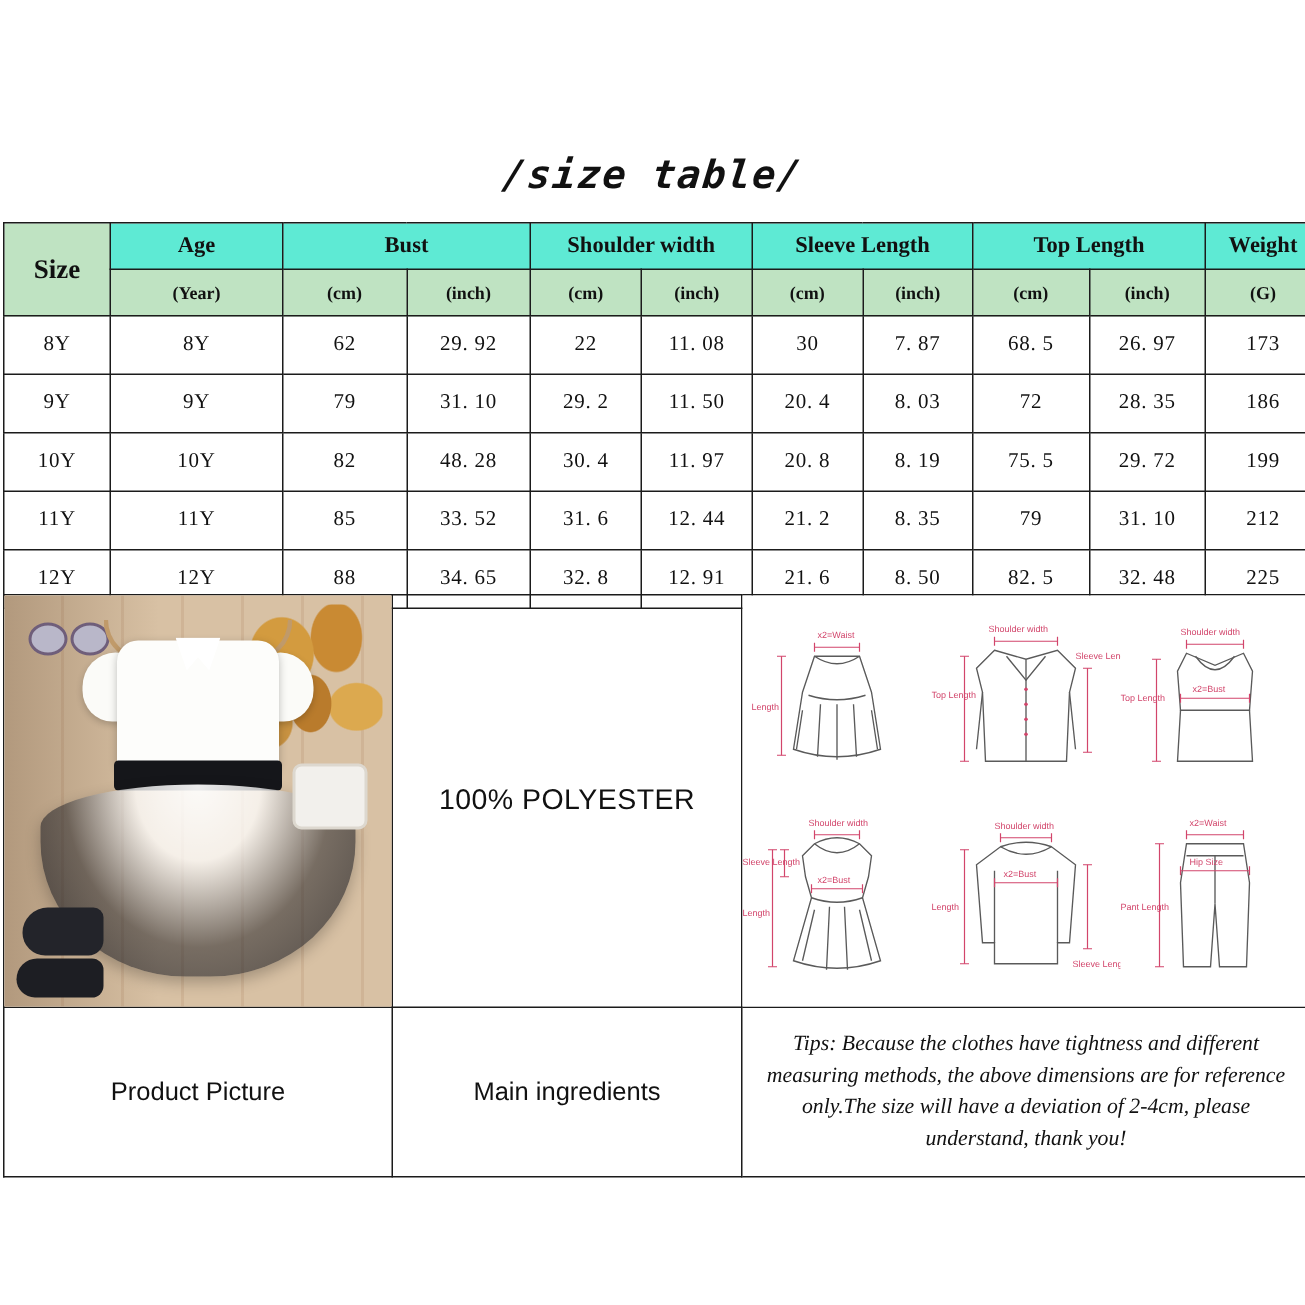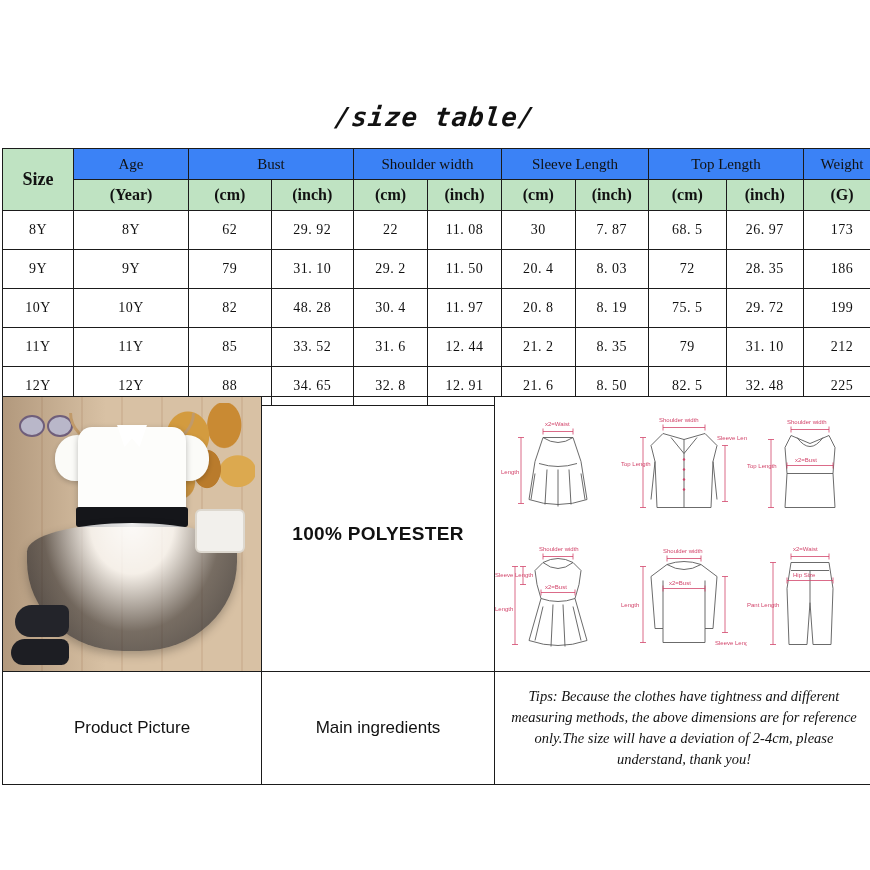--- a/index.html
+++ b/index.html
@@ -47,34 +47,34 @@
     border-collapse: collapse;
     table-layout: fixed;
   }
   table.size-table td, table.size-table th {
     border: 1px solid #1b1b1b;
     text-align: center;
     vertical-align: middle;
     font-family: "Liberation Serif", serif;
   }
   .hdr {
-    background: #3b82f6;
-    font-weight: 400;
+    background: #5eead4;
+    font-weight: 700;
     font-size: 15px;
     height: 28px;
   }
   .hdr-size {
     background: #bfe3c2;
     font-weight: 700;
     font-size: 18px;
   }
   .unit {
     background: #bfe3c2;
     font-weight: 700;
-    font-size: 16px;
+    font-size: 12px;
     height: 28px;
   }
   .data-cell {
     height: 36px;
     font-size: 14px;
     letter-spacing: 0.5px;
   }
   .data-cell.first {
     font-size: 14px;
   }
@@ -96,21 +96,21 @@
   .panel-img-cell { width: 258px; height: 274px; padding: 0; }
   .panel-mid-cell { width: 230px; }
   .panel-right-cell { width: 378px; padding: 0; }
   .label-cell {
     height: 110px;
     font-weight: 400;
     font-size: 17px;
     font-family: "Liberation Sans", sans-serif;
   }
   .poly {
-    font-weight: 700;
+    font-weight: 400;
     font-size: 19px;
     font-family: "Liberation Sans", sans-serif;
     letter-spacing: 0.3px;
   }
   .tips {
     font-style: italic;
     font-size: 14.5px;
     line-height: 1.45;
     padding: 8px 12px;
     font-family: "Liberation Serif", serif;

